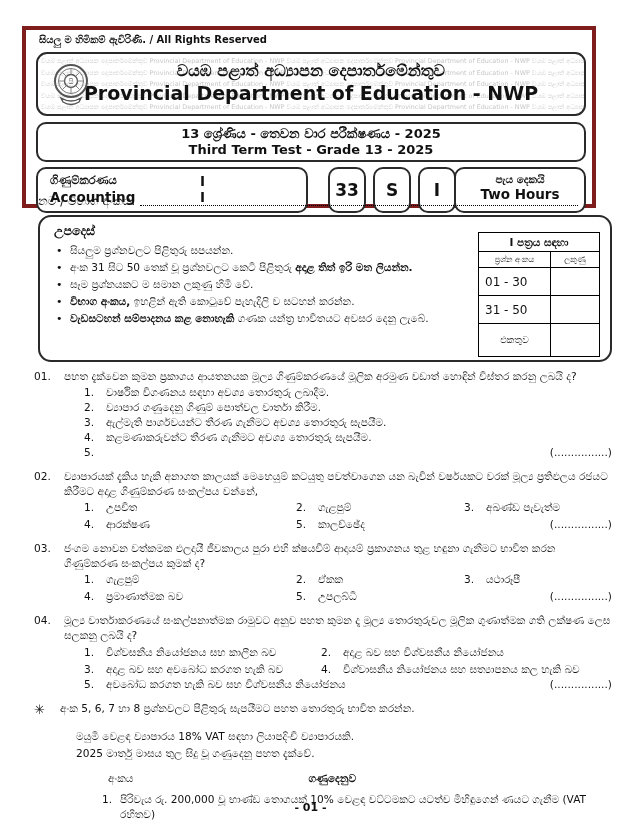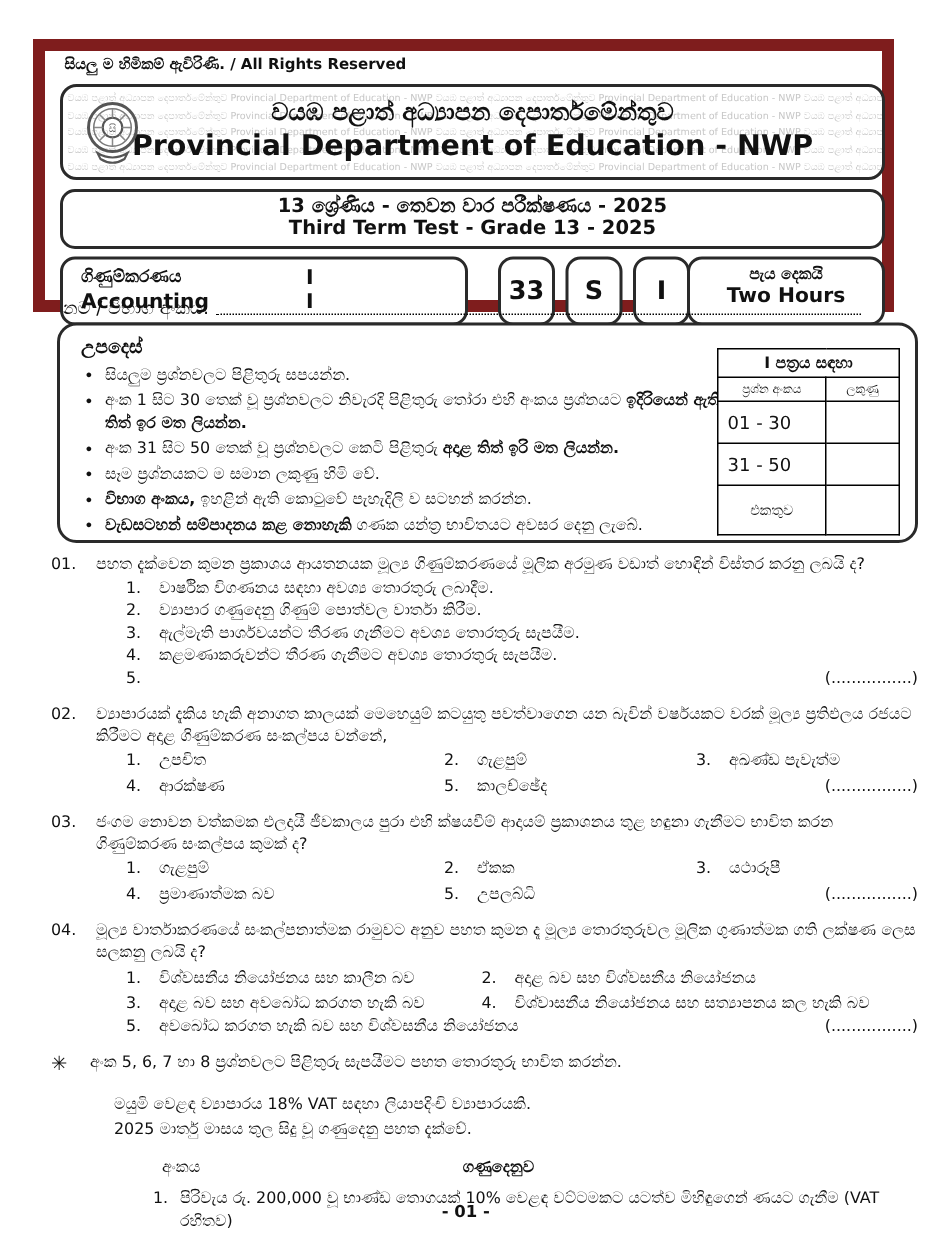--- a/index.html
+++ b/index.html
@@ -5,21 +5,21 @@
   html,body{margin:0;padding:0;}
   body{
     width:621px;height:824px;background:#ffffff;color:#111;
     font-family:"DejaVu Sans","Liberation Sans",sans-serif;
     position:relative;overflow:hidden;
   }
   .b{font-weight:bold;}
   
   .header-frame{
     position:absolute;left:22px;top:26px;width:574px;height:182px;
-    border:8px solid #7f1d1d;box-sizing:border-box;background:#fff;
+    border:4px solid #7f1d1d;box-sizing:border-box;background:#fff;
   }
   .rights{position:absolute;left:13px;top:4px;font-size:10px;font-weight:bold;}
   .dept-box{
     position:absolute;left:10px;top:22px;width:550px;height:64px;
     border:2px solid #2a2a2a;border-radius:11px;box-sizing:border-box;overflow:hidden;background:#fff;
   }
   .watermark{
     position:absolute;inset:0;padding:2px 0 0 3px;color:#c7c7c7;
     font-size:6.4px;line-height:11.6px;white-space:nowrap;overflow:hidden;z-index:0;
   }
@@ -177,21 +177,20 @@
     <div class="name-line">
       <span class="lbl">නම / විභාග අංකය:</span>
       <span class="dotfill"></span>
     </div>
   </div>
 
   <div class="instructions">
     <div class="inst-title">උපදෙස්</div>
     <ul class="inst-list">
       <li><span>සියලුම ප්‍රශ්නවලට පිළිතුරු සපයන්න.</span><span class="b"></span><span></span></li>
-      <li><span>අංක 1 සිට 30 තෙක් වූ ප්‍රශ්නවලට නිවැරදි පිළිතුරු තෝරා එහි අංකය ප්‍රශ්නයට </span><span class="b">ඉදිරියෙන් ඇති තිත් ඉර මත ලියන්න.</span><span></span></li>
       <li><span>අංක 31 සිට 50 තෙක් වූ ප්‍රශ්නවලට කෙටි පිළිතුරු </span><span class="b">අදාළ තිත් ඉරි මත ලියන්න.</span><span></span></li>
       <li><span>සෑම ප්‍රශ්නයකට ම සමාන ලකුණු හිමි වේ.</span><span class="b"></span><span></span></li>
       <li><span></span><span class="b">විභාග අංකය,</span><span> ඉහළින් ඇති කොටුවේ පැහැදිලි ව සටහන් කරන්න.</span></li>
       <li><span></span><span class="b">වැඩසටහන් සම්පාදනය කළ නොහැකි</span><span> ගණක යන්ත්‍ර භාවිතයට අවසර දෙනු ලැබේ.</span></li>
     </ul>
 
     <table class="marks-table">
       <tbody>
           <tr>
             <td colspan="2" class="mt-caption">I පත්‍රය සඳහා</td>

